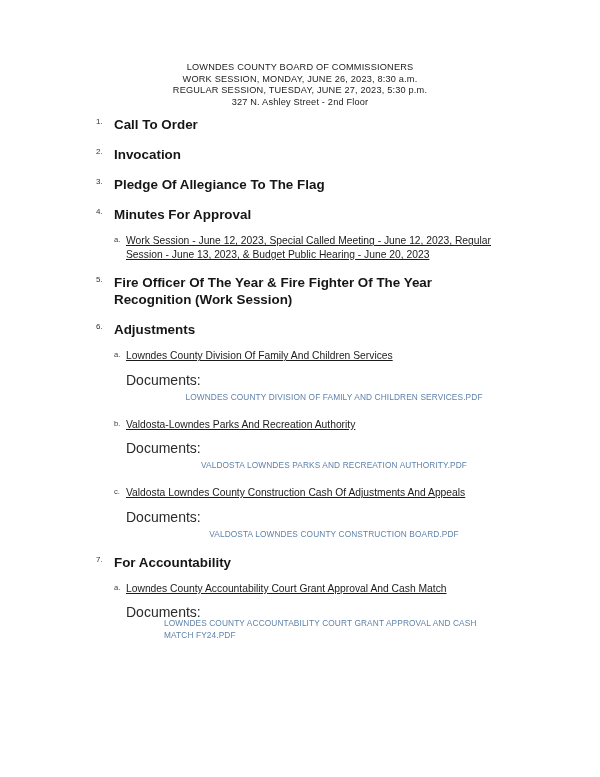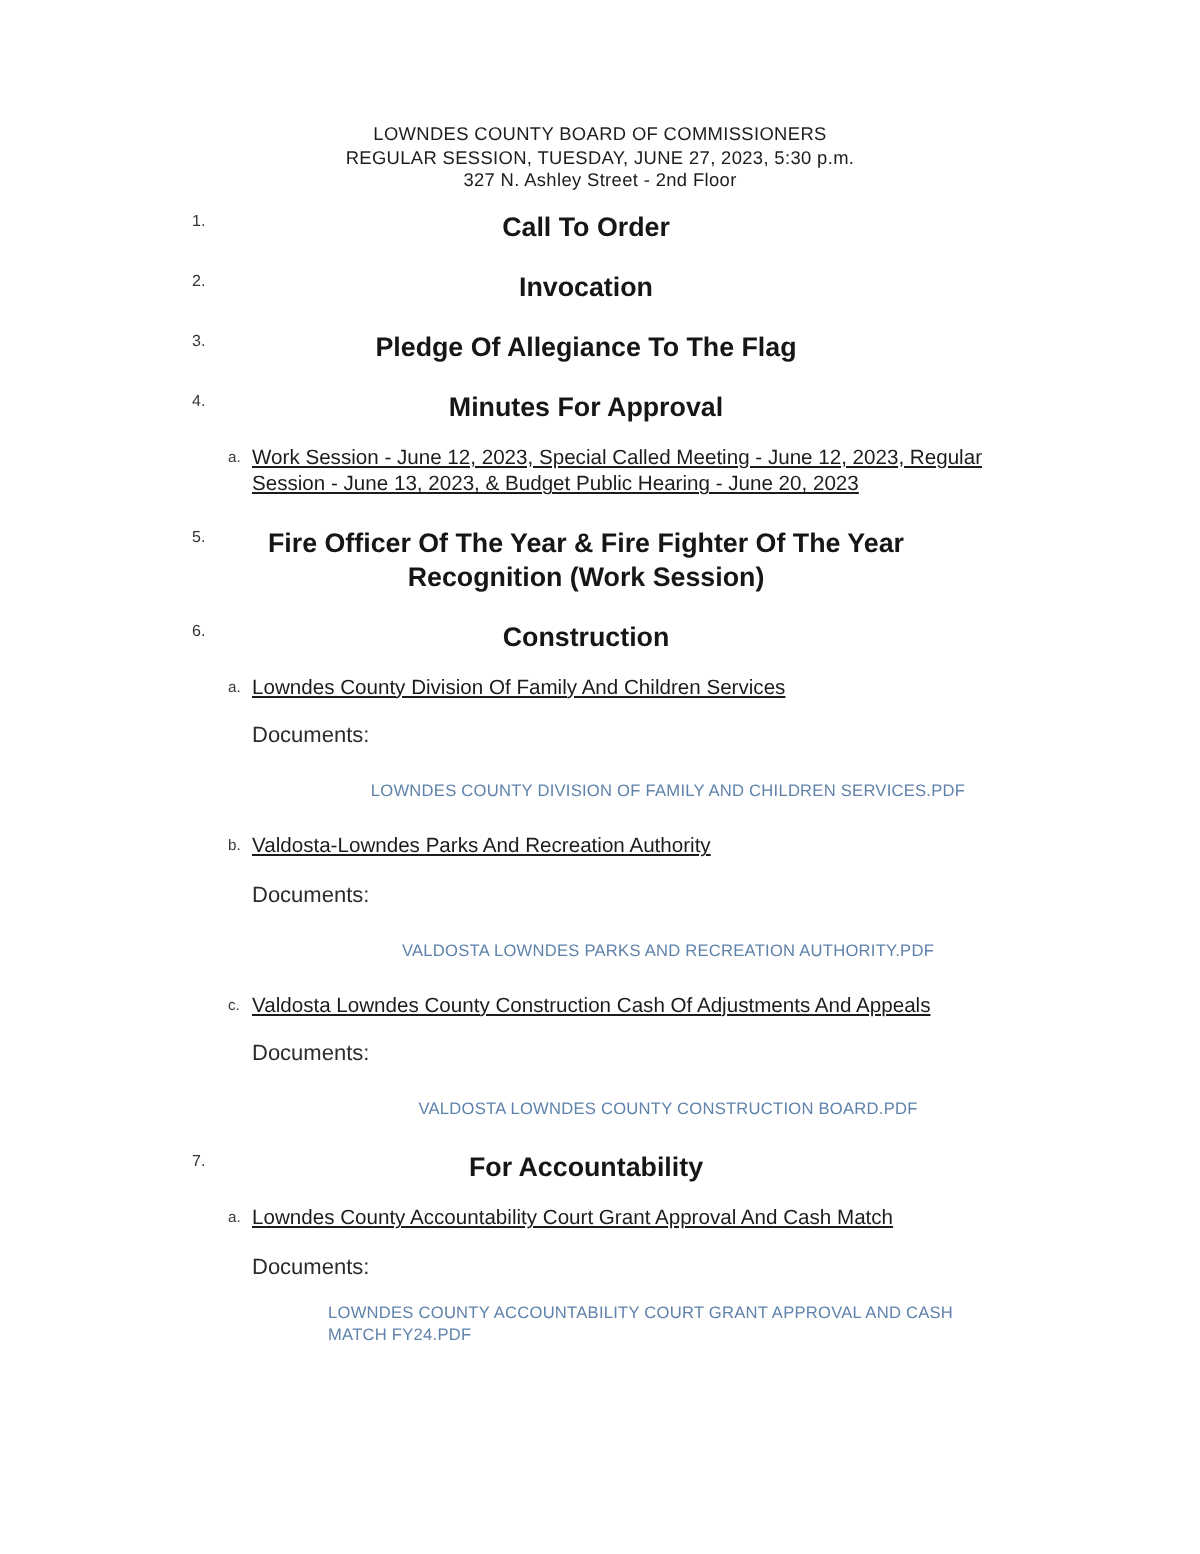--- a/index.html
+++ b/index.html
@@ -59,21 +59,20 @@
     color: #333333;
     text-align: left;
   }
   .title1 {
     margin-left: 18px;
     font-size: 13.4px;
     font-weight: bold;
     line-height: 17px;
     color: #161616;
     max-width: 358px;
-    text-align: center;
   }
 
   
   .sublist {
     margin-left: 18px;
     margin-top: 11px;
   }
   .item2 {
     position: relative;
     margin-top: 14px;
@@ -96,26 +95,25 @@
     max-width: 372px;
     text-decoration: underline;
   }
 
   
   .docs-block {
     margin-left: 12px;
     margin-top: 12px;
   }
   .docs-label {
-    font-size: 11px;
+    font-size: 14px;
     color: #2b2b2b;
     line-height: 11px;
   }
   .docs-links {
-    margin-top: 11px;
     text-align: center;
     padding-right: 18px;
   }
   .doc-link {
     display: inline-block;
     font-size: 8.3px;
     line-height: 11.5px;
     color: #5f82ab;
     text-decoration: none;
     letter-spacing: 0.015em;
@@ -124,20 +122,21 @@
     cursor: pointer;
   }
 </style>
 </head>
 <body>
 
 <div class="page">
 
   <div class="doc-header">
     <div class="hline">LOWNDES COUNTY BOARD OF COMMISSIONERS</div>
+    <div class="hline">WORK SESSION, MONDAY, JUNE 26, 2023, 8:30 a.m.</div>
     <div class="hline">REGULAR SESSION, TUESDAY, JUNE 27, 2023, 5:30 p.m.</div>
     <div class="hline">327 N. Ashley Street - 2nd Floor</div>
   </div>
 
   <div class="agenda" id="agenda-root">
       <div class="item1">
         <div class="marker1">1.</div>
         <div class="title1">Call To Order</div>
       </div>
       <div class="item1">
@@ -157,21 +156,21 @@
             <div class="title2">Work Session - June 12, 2023, Special Called Meeting - June 12, 2023, Regular Session - June 13, 2023, &amp; Budget Public Hearing - June 20, 2023</div>
           </div>
         </div>
       </div>
       <div class="item1">
         <div class="marker1">5.</div>
         <div class="title1">Fire Officer Of The Year &amp; Fire Fighter Of The Year Recognition (Work Session)</div>
       </div>
       <div class="item1">
         <div class="marker1">6.</div>
-        <div class="title1">Construction</div>
+        <div class="title1">Adjustments</div>
         <div class="sublist">
           <div class="item2">
             <div class="marker2">a.</div>
             <div class="title2">Lowndes County Division Of Family And Children Services</div>
             <div class="docs-block">
               <div class="docs-label">Documents:</div>
               <div class="docs-links"><a class="doc-link">LOWNDES COUNTY DIVISION OF FAMILY AND CHILDREN SERVICES.PDF</a></div>
             </div>
           </div>
           <div class="item2">

